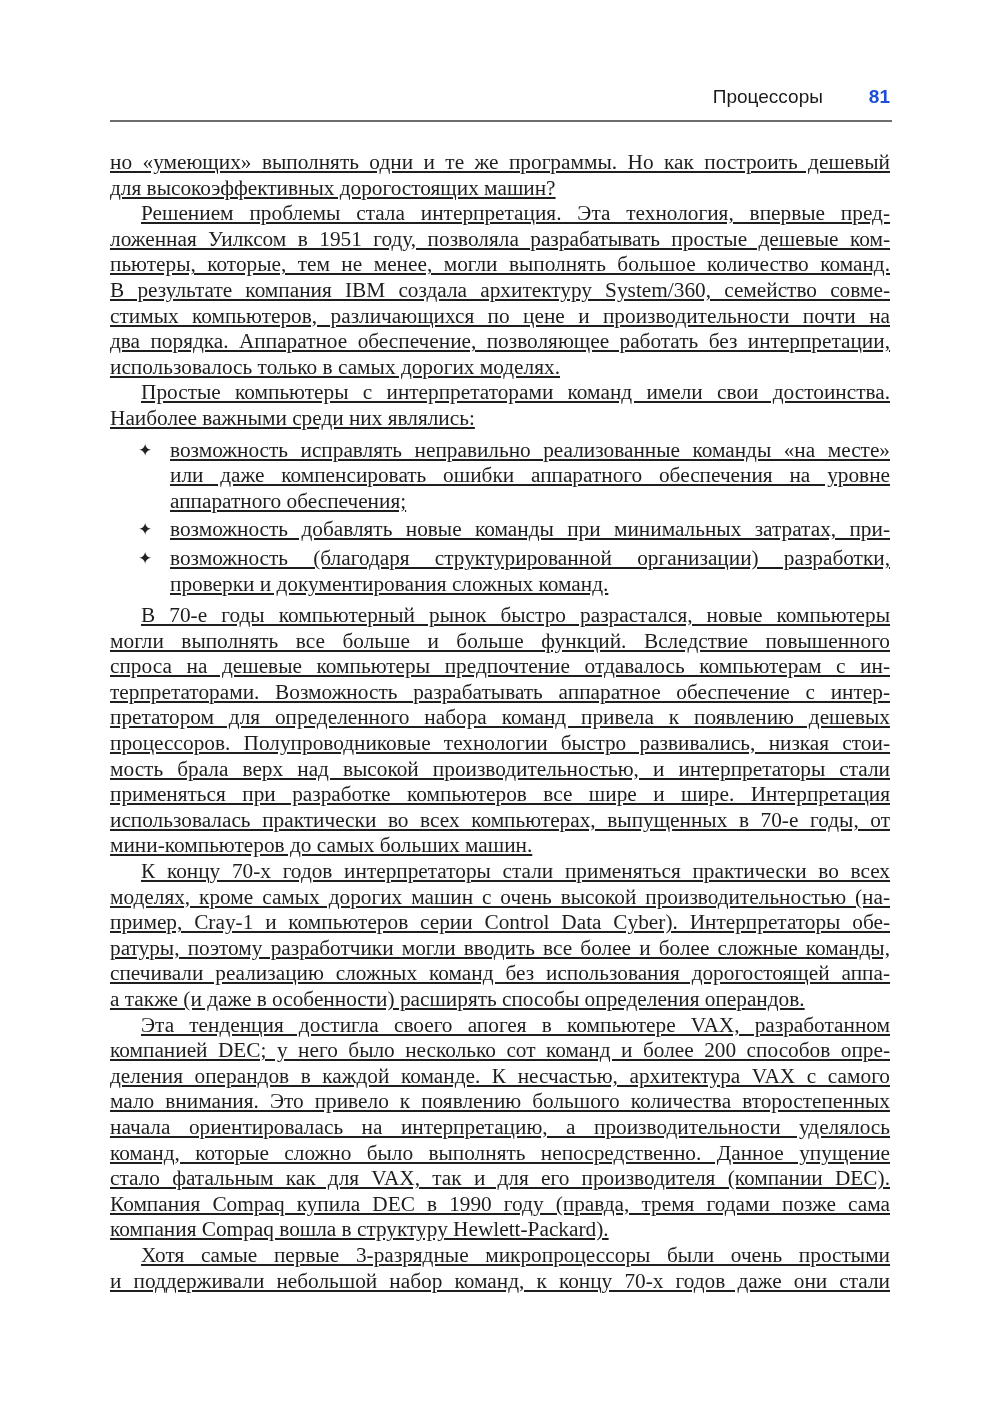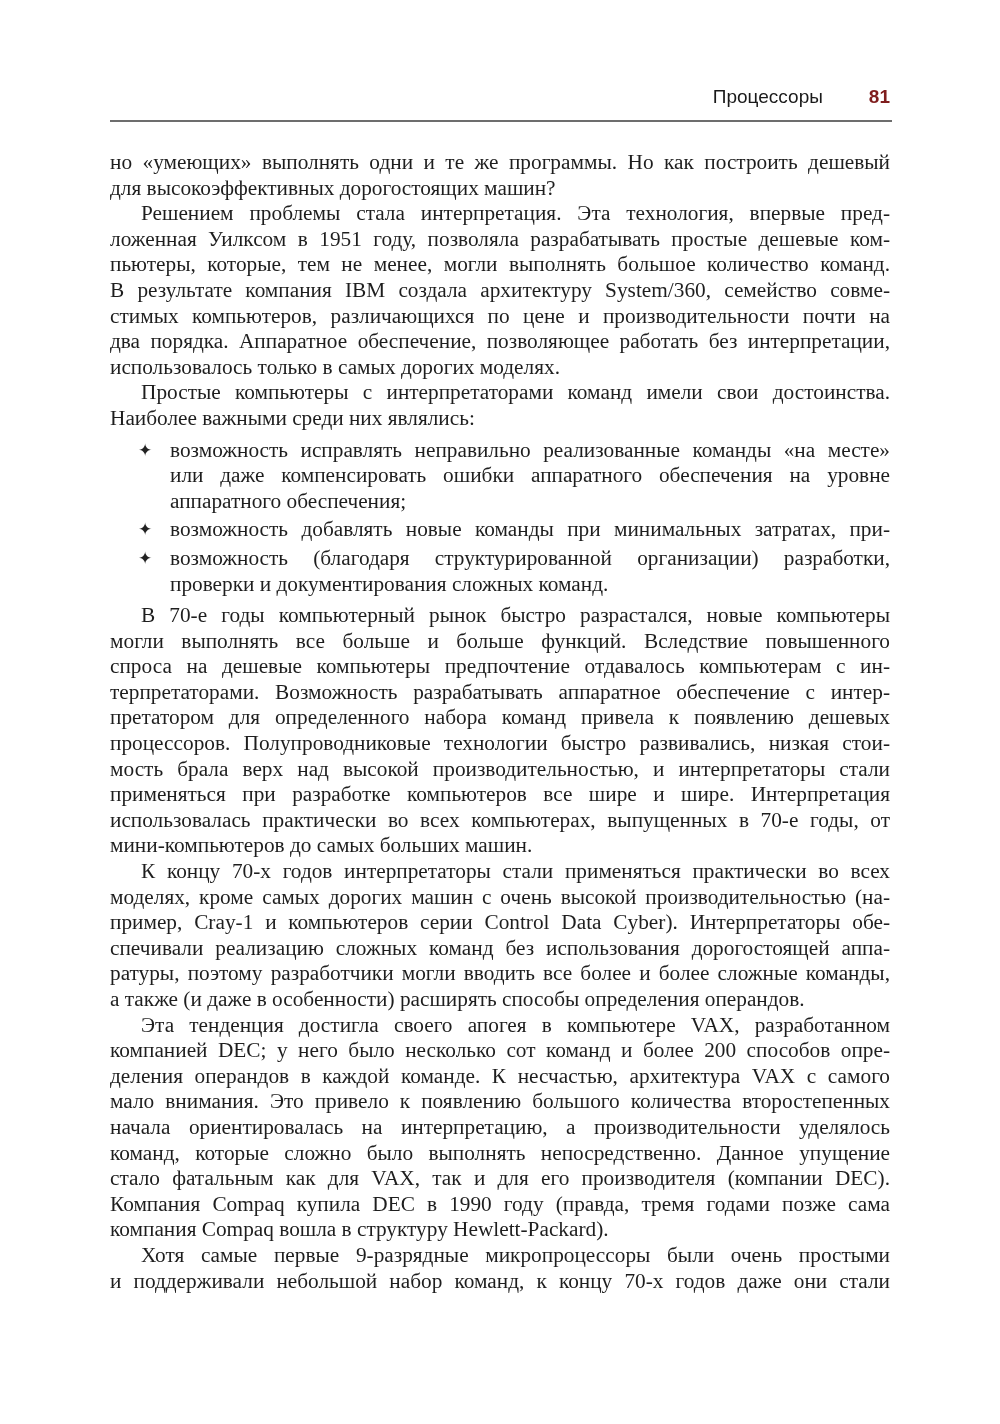--- a/index.html
+++ b/index.html
@@ -8,30 +8,30 @@
     .header {
       position: absolute; left: 110px; top: 82px; width: 782px; height: 30px;
       display: flex; justify-content: flex-end; align-items: center;
       border-bottom: 2px solid #6d6d6d; padding-bottom: 8px;
     }
     .header .title {
       font-family: "Liberation Sans", sans-serif; font-size: 19px; color: #1a1a1a;
       margin-right: 46px;
     }
     .header .pnum {
-      font-family: "Liberation Sans", sans-serif; font-size: 19px; font-weight: bold; color: #7f1d1d;
+      font-family: "Liberation Sans", sans-serif; font-size: 19px; font-weight: bold; color: #1d4ed8;
       margin-right: 2px;
     }
     .body {
       position: absolute; left: 110px; top: 150px; width: 780px;
       font-family: "Liberation Serif", serif; font-size: 21.3px; line-height: 25.6px;
       color: #1e1e1e; text-align: justify; hyphens: manual;
     }
     .body p { margin: 0; text-indent: 0; }
-    .line { display: block; text-align: justify; text-align-last: justify; white-space: nowrap; }
+    .line { display: block; text-align: justify; text-align-last: justify; white-space: nowrap; text-decoration: underline; }
     .line.last { text-align-last: left; }
     ul.bullets { list-style: none; margin: 0; padding: 0; }
     ul.bullets li { position: relative; padding-left: 60px; }
     ul.bullets li .bullet {
       position: absolute; left: 28px; top: 0; font-size: 17px; color: #222;
     }
   </style>
 </head>
 <body>
 
@@ -91,35 +91,35 @@
       <span class="line">мость брала верх над высокой производительностью, и интерпретаторы стали</span>
       <span class="line">применяться при разработке компьютеров все шире и шире. Интерпретация</span>
       <span class="line">использовалась практически во всех компьютерах, выпущенных в 70-е годы, от</span>
       <span class="line last">мини-компьютеров до самых больших машин.</span>
     </p>
 
     <p>
       <span class="line" style="padding-left:31px">К концу 70-х годов интерпретаторы стали применяться практически во всех</span>
       <span class="line">моделях, кроме самых дорогих машин с очень высокой производительностью (на-</span>
       <span class="line">пример, Cray-1 и компьютеров серии Control Data Cyber). Интерпретаторы обе-</span>
+      <span class="line">ратуры, поэтому разработчики могли вводить все более и более сложные команды,</span>
       <span class="line">спечивали реализацию сложных команд без использования дорогостоящей аппа-</span>
-      <span class="line">ратуры, поэтому разработчики могли вводить все более и более сложные команды,</span>
       <span class="line last">а также (и даже в особенности) расширять способы определения операндов.</span>
     </p>
 
     <p>
       <span class="line" style="padding-left:31px">Эта тенденция достигла своего апогея в компьютере VAX, разработанном</span>
       <span class="line">компанией DEC; у него было несколько сот команд и более 200 способов опре-</span>
       <span class="line">деления операндов в каждой команде. К несчастью, архитектура VAX с самого</span>
       <span class="line">мало внимания. Это привело к появлению большого количества второстепенных</span>
       <span class="line">начала ориентировалась на интерпретацию, а производительности уделялось</span>
       <span class="line">команд, которые сложно было выполнять непосредственно. Данное упущение</span>
       <span class="line">стало фатальным как для VAX, так и для его производителя (компании DEC).</span>
       <span class="line">Компания Compaq купила DEC в 1990 году (правда, тремя годами позже сама</span>
       <span class="line last">компания Compaq вошла в структуру Hewlett-Packard).</span>
     </p>
 
     <p>
-      <span class="line" style="padding-left:31px">Хотя самые первые 9-разрядные микропроцессоры были очень простыми</span>
+      <span class="line" style="padding-left:31px">Хотя самые первые 3-разрядные микропроцессоры были очень простыми</span>
       <span class="line">и поддерживали небольшой набор команд, к концу 70-х годов даже они стали</span>
     </p>
   </div>
 </div>
 
 </body></html>

